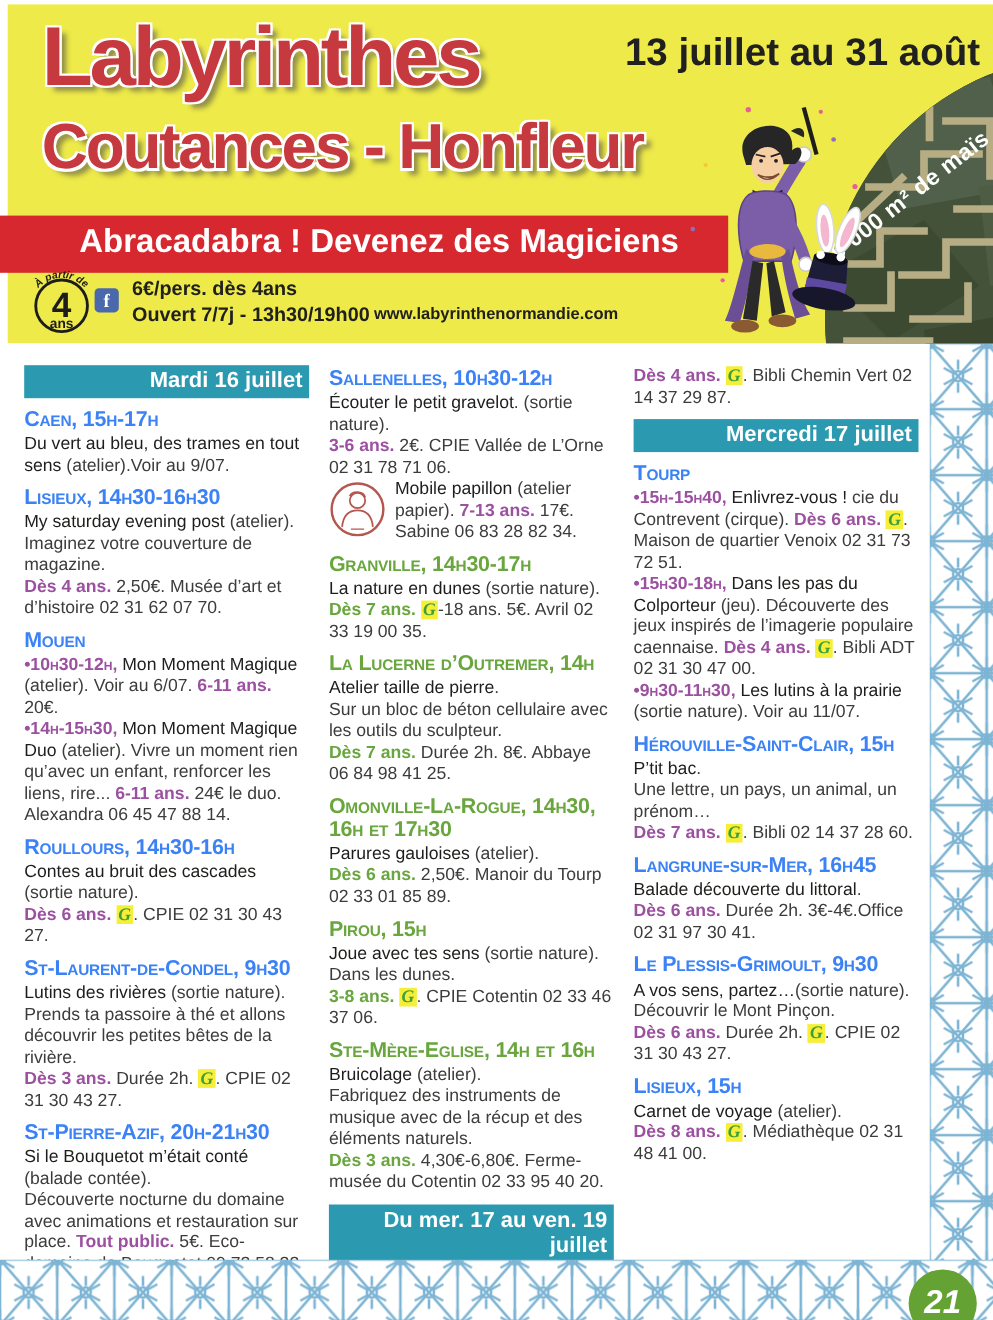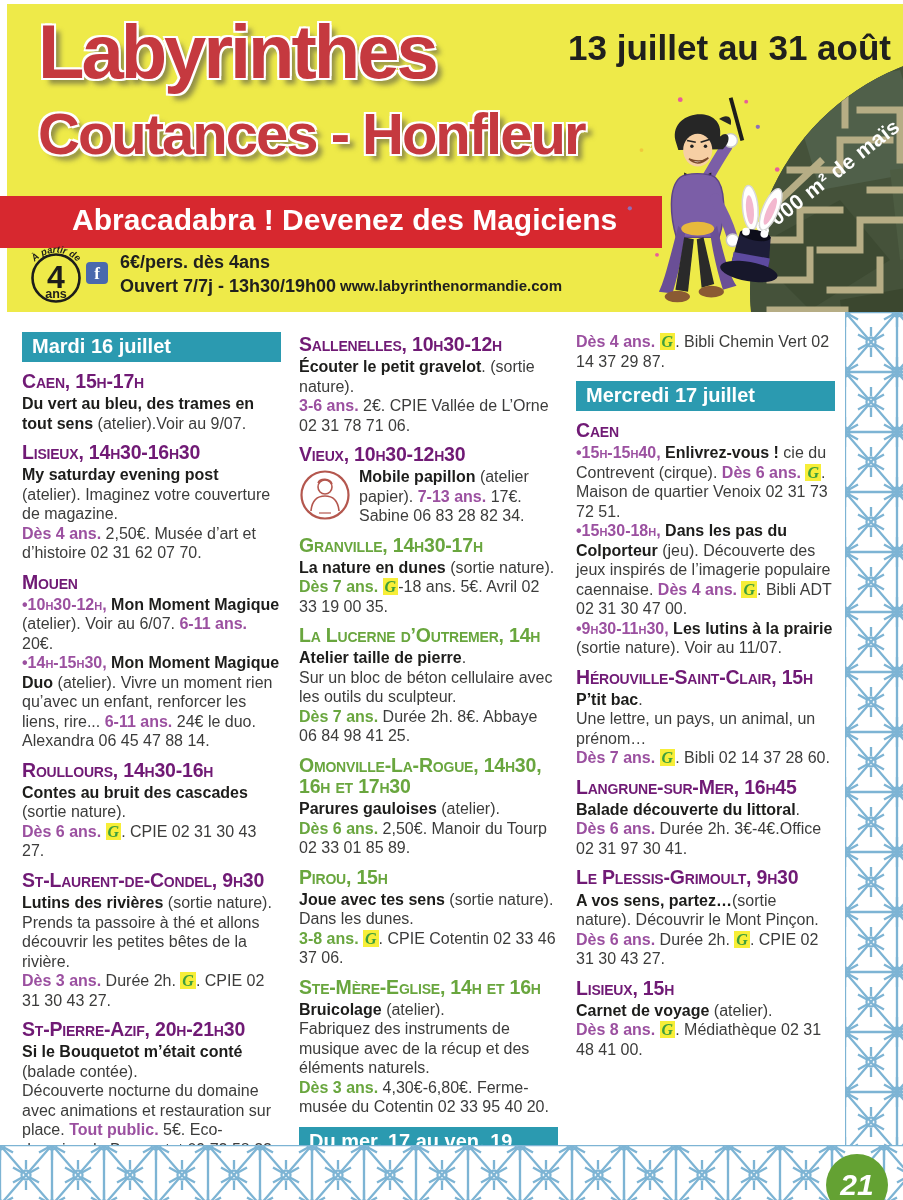--- a/index.html
+++ b/index.html
@@ -28,30 +28,30 @@
   #maze{position:absolute;left:750px;top:50px;width:480px;height:480px;border-radius:50%;
         background:#45523a;overflow:hidden;z-index:1;}
   #maze-label{position:absolute;left:756px;top:225px;width:230px;font-size:21px;font-weight:700;color:#fff;
               transform:rotate(-38deg);transform-origin:0 100%;z-index:2;letter-spacing:.5px;}
   #magician{position:absolute;left:622px;top:90px;z-index:4;}
 
   
   #columns{position:absolute;left:22px;top:332px;width:813px;display:flex;gap:18px;}
   .col{flex:1;min-width:0;}
   .day-bar{background:#2b9ab0;color:#fff;font-weight:700;font-size:20px;
-           padding:3px 6px 4px 10px;margin:10px 0 6px;}
+           padding:3px 6px 4px 10px;margin:10px 0 6px;text-align:right;}
   .day-bar.day-sm{font-size:20px;}
   .col .day-bar:first-child{margin-top:0;}
   h3{font-size:19.5px;font-weight:700;font-variant:small-caps;letter-spacing:-0.2px;
      margin:9px 0 2px;line-height:1.08;}
   .col > .entry:first-child h3{margin-top:2px;}
-  .hp{color:#701a75;}
+  .hp{color:#3b82f6;}
   .hg{color:#69a63e;}
   p.body{margin:0;font-size:16px;line-height:1.22;color:#3c3c3b;}
-  .b{font-weight:700;color:#1d1d1b;}
+  .b{font-weight:400;color:#1d1d1b;}
   .age-p{color:#9b50a0;font-weight:700;}
   .age-g{color:#69a63e;font-weight:700;}
   .time-p{color:#9b50a0;font-weight:700;font-variant:small-caps;text-align:right;}
   .gm{background:#f7ee38;color:#3e9e3c;font-weight:700;font-style:italic;
       font-family:"Liberation Serif",serif;padding:0 2px;}
   .stamp{float:left;margin:2px 8px 2px 0;}
 
   
   #strip-right{position:absolute;left:845px;top:312px;z-index:0;}
   #strip-bottom{position:absolute;left:0;top:1145px;z-index:0;}
@@ -190,21 +190,20 @@
           <h3 class="hp">St-Pierre-Azif, 20h-21h30</h3>
           <p class="body"><span class="b">Si le Bouquetot m’était conté</span><br><span class="txt">(balade contée).</span><br><span class="txt">Découverte nocturne du domaine avec animations et restauration sur place. </span><span class="age-p">Tout public.</span><span class="txt"> 5€. Eco-domaine de Bouquetot 09 72 58 22 02.</span></p>
         </div>
       </div>
     <div class="col">
         <div class="entry">
           <h3 class="hp">Sallenelles, 10h30-12h</h3>
           <p class="body"><span class="b">Écouter le petit gravelot</span><span class="txt">. (sortie nature).</span><br><span class="age-p">3-6 ans.</span><span class="txt"> 2€. CPIE Vallée de L’Orne 02 31 78 71 06.</span></p>
         </div>
         <div class="entry">
-          <h3 class="hp">Vieux, 10h30-12h30</h3>
           <p class="body">
     <svg class="stamp" width="52" height="52" viewBox="0 0 52 52">
       <circle cx="26" cy="26" r="23.5" fill="none" stroke="#b4574e" stroke-width="2.2"></circle>
       <circle cx="26" cy="18" r="7" fill="none" stroke="#b4574e" stroke-width="1.6"></circle>
       <path d="M19,14 C21,9 31,9 33,15" fill="none" stroke="#b4574e" stroke-width="1.6"></path>
       <path d="M12,42 C13,31 19,27 26,27 C33,27 39,31 40,42" fill="none" stroke="#b4574e" stroke-width="1.6"></path>
       <path d="M20,44 L32,44" stroke="#b4574e" stroke-width="1.2"></path>
     </svg>
   <span class="b">Mobile papillon</span><span class="txt"> (atelier papier). </span><span class="age-p">7-13 ans.</span><span class="txt"> 17€.</span><br><span class="txt">Sabine 06 83 28 82 34.</span></p>
         </div>
@@ -233,21 +232,21 @@
           <h3 class="hp">Caen, 14h-15h30</h3>
           <p class="body"><span class="b">Collages</span><span class="txt"> (atelier).</span></p>
         </div>
       </div>
     <div class="col">
         <div class="entry">
           <p class="body"><span class="age-p">Dès 4 ans.</span><span class="txt"> </span><span class="gm">G</span><span class="txt">. Bibli Chemin Vert 02 14 37 29 87.</span></p>
         </div>
         <div class="day-bar">Mercredi 17 juillet</div>
         <div class="entry">
-          <h3 class="hp">Caen</h3>
+          <h3 class="hp">Tourp</h3>
           <p class="body"><span class="time-p">•15h-15h40,</span><span class="b"> Enlivrez-vous !</span><span class="txt"> cie du Contrevent (cirque). </span><span class="age-p">Dès 6 ans.</span><span class="txt"> </span><span class="gm">G</span><span class="txt">. Maison de quartier Venoix 02 31 73 72 51.</span><br><span class="time-p">•15h30-18h,</span><span class="b"> Dans les pas du Colporteur</span><span class="txt"> (jeu). Découverte des jeux inspirés de l’imagerie populaire caennaise. </span><span class="age-p">Dès 4 ans.</span><span class="txt"> </span><span class="gm">G</span><span class="txt">. Bibli ADT 02 31 30 47 00.</span><br><span class="time-p">•9h30-11h30,</span><span class="b"> Les lutins à la prairie</span><span class="txt"> (sortie nature). Voir au 11/07.</span></p>
         </div>
         <div class="entry">
           <h3 class="hp">Hérouville-Saint-Clair, 15h</h3>
           <p class="body"><span class="b">P’tit bac</span><span class="txt">.</span><br><span class="txt">Une lettre, un pays, un animal, un prénom…</span><br><span class="age-p">Dès 7 ans.</span><span class="txt"> </span><span class="gm">G</span><span class="txt">. Bibli 02 14 37 28 60.</span></p>
         </div>
         <div class="entry">
           <h3 class="hp">Langrune-sur-Mer, 16h45</h3>
           <p class="body"><span class="b">Balade découverte du littoral</span><span class="txt">.</span><br><span class="age-p">Dès 6 ans.</span><span class="txt"> Durée 2h. 3€-4€.Office 02 31 97 30 41.</span></p>
         </div>

